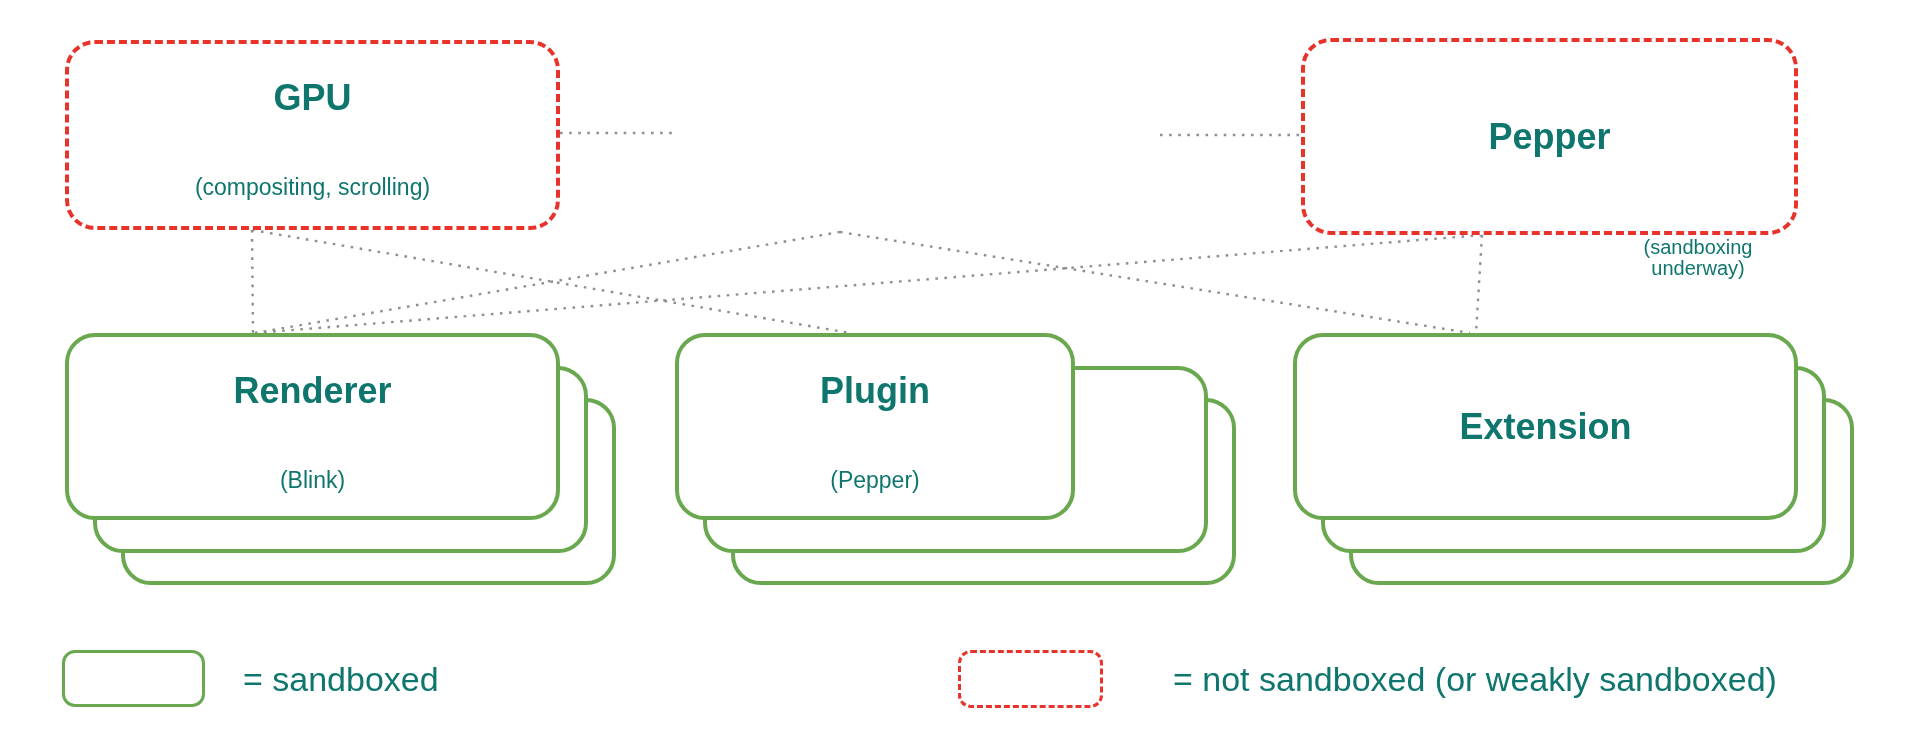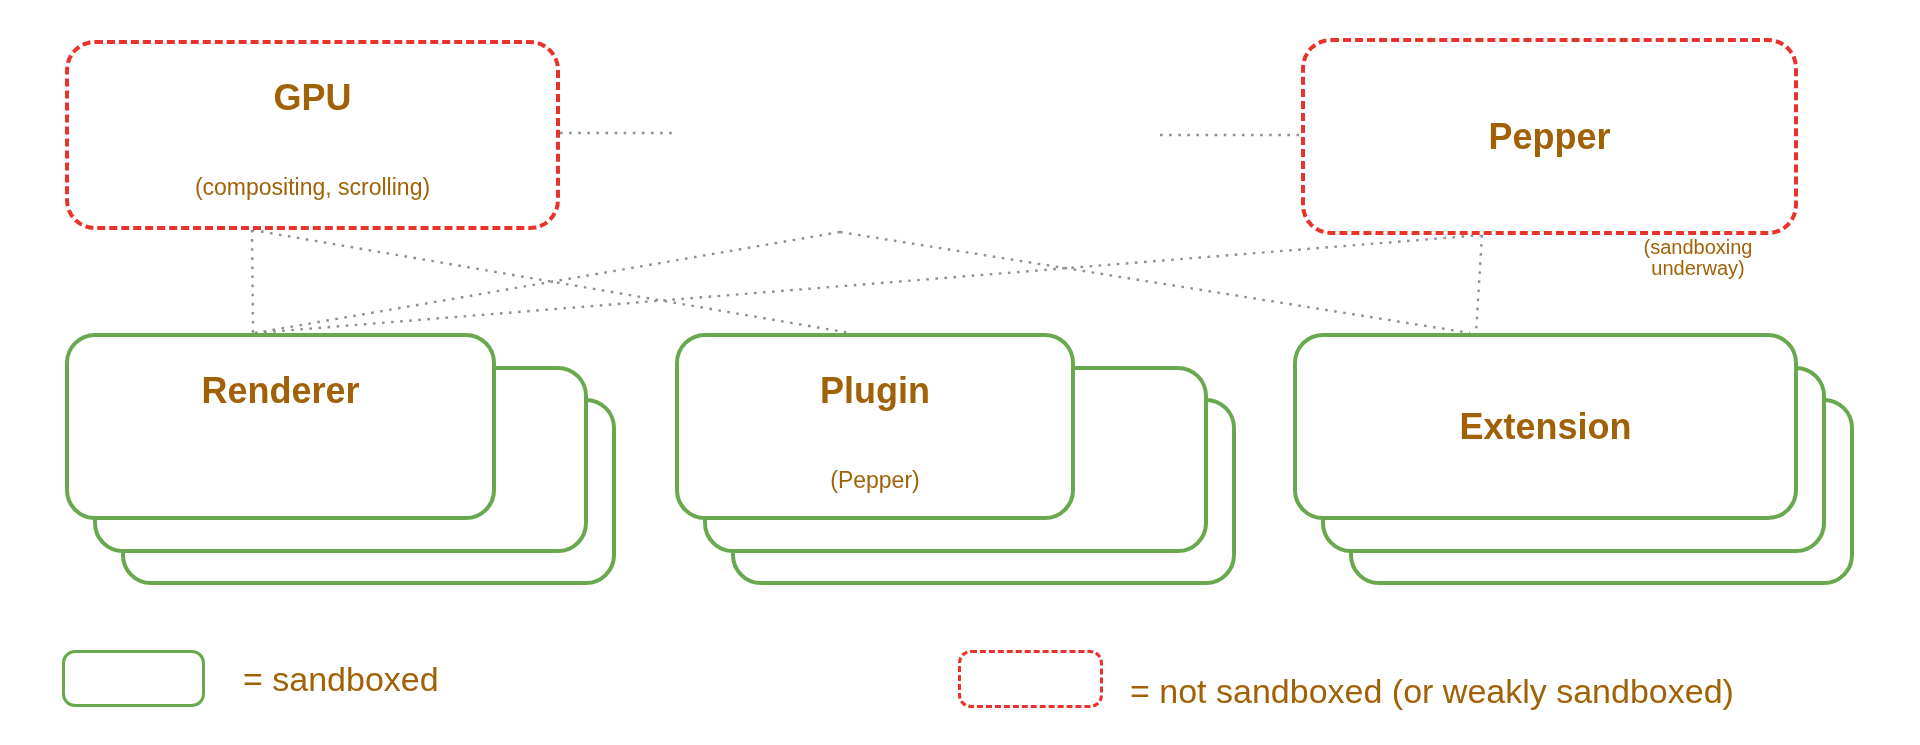--- a/index.html
+++ b/index.html
@@ -2,21 +2,21 @@
 <html><head>
 <meta charset="utf-8">
 <style>
   html, body { margin: 0; padding: 0; background: #ffffff; }
   .canvas {
     position: relative;
     width: 1920px;
     height: 745px;
     background: #ffffff;
     font-family: "Liberation Sans", sans-serif;
-    color: #a16207;
+    color: #0f766e;
     overflow: hidden;
   }
   svg.connectors {
     position: absolute;
     left: 0; top: 0;
     width: 1920px; height: 745px;
     z-index: 1;
   }
   .node {
     position: absolute;
@@ -110,36 +110,37 @@
 
 
   <div class="node red" style="left:1301px; top:38px; width:497px; height:197px;">
     <div class="title middle">Pepper</div>
   </div>
 
   <div class="note" style="left:1598px; top:237px; width:200px;">(sandboxing underway)</div>
 
   <div class="layer l3" style="left:121px; top:398px; width:495px; height:187px;"></div>
   <div class="layer l2" style="left:93px; top:366px; width:495px; height:187px;"></div>
-  <div class="node green" style="left:65px; top:333px; width:431px; height:187px;">
+  <div class="node green" style="left:65px; top:333px; width:495px; height:187px;">
     <div class="title upper">Renderer</div>
+    <div class="subtitle lower">(Blink)</div>
   </div>
 
   <div class="layer l3" style="left:731px; top:398px; width:505px; height:187px;"></div>
   <div class="layer l2" style="left:703px; top:366px; width:505px; height:187px;"></div>
   <div class="node green" style="left:675px; top:333px; width:400px; height:187px;">
     <div class="title upper">Plugin</div>
     <div class="subtitle lower">(Pepper)</div>
   </div>
 
   <div class="layer l3" style="left:1349px; top:398px; width:505px; height:187px;"></div>
   <div class="layer l2" style="left:1321px; top:366px; width:505px; height:187px;"></div>
   <div class="node green" style="left:1293px; top:333px; width:505px; height:187px;">
     <div class="title middle">Extension</div>
   </div>
 
   <div class="legend-sample green-sample" style="left:62px; top:650px; width:143px; height:57px;"></div>
   <div class="legend-label" style="left:243px; top:679px;">= sandboxed</div>
 
   <div class="legend-sample red-sample" style="left:958px; top:650px; width:145px; height:58px;"></div>
-  <div class="legend-label" style="left:1130px; top:679px;margin-top:12px;">= not sandboxed (or weakly sandboxed)</div>
+  <div class="legend-label" style="left:1173px; top:679px;">= not sandboxed (or weakly sandboxed)</div>
 
 </div>
 
 </body></html>

